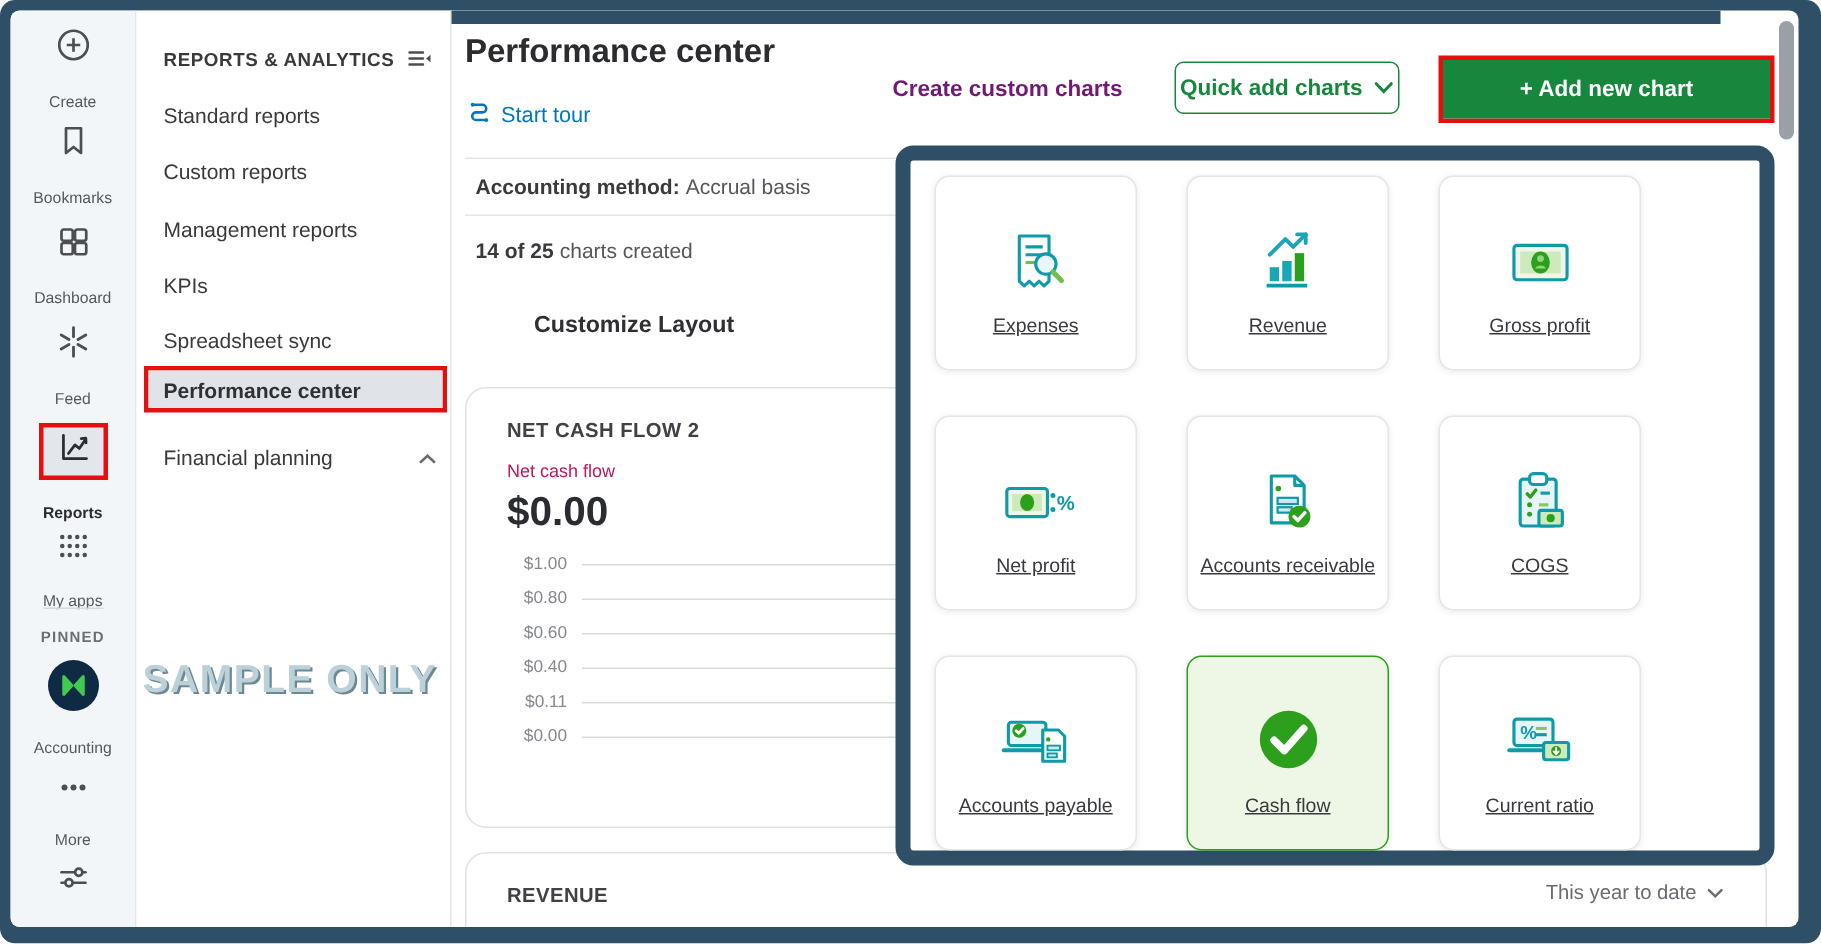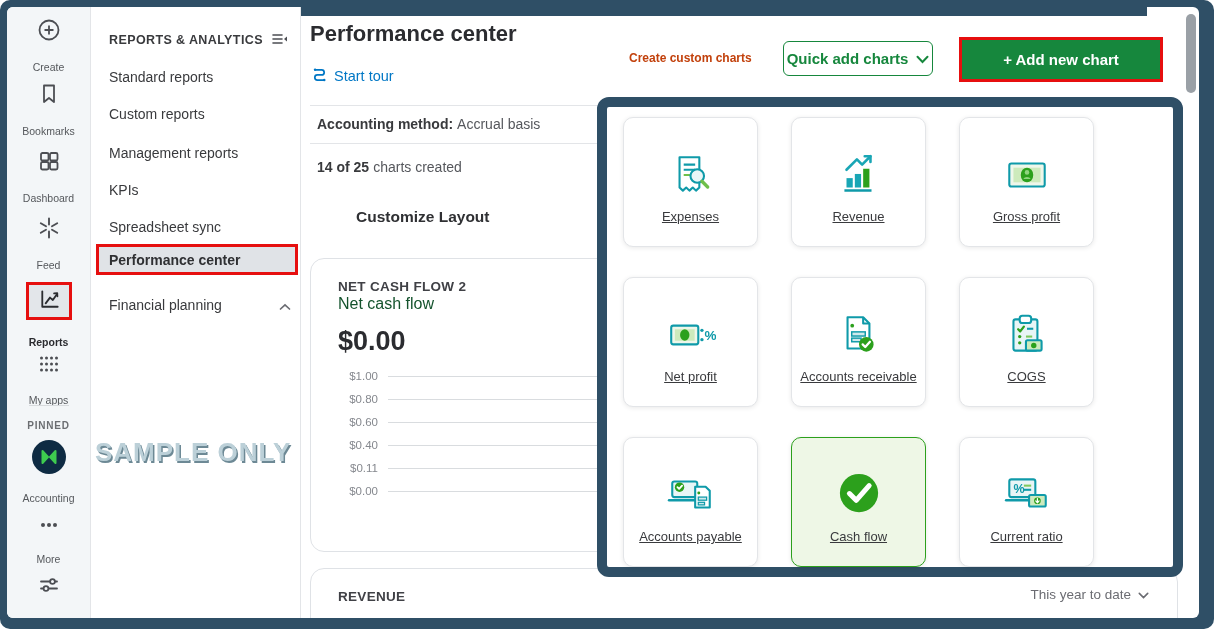--- a/index.html
+++ b/index.html
@@ -26,35 +26,35 @@
   .sb-chevron{position:absolute;left:188px;top:290px;}
 
   
   .watermark{position:absolute;left:88px;top:430px;font-size:26px;font-weight:800;letter-spacing:1px;
     color:#bcd0d8;text-shadow:1.5px 1.5px 0 #6d8995;white-space:nowrap;z-index:2;}
 
   
   .topstrip{position:absolute;left:294px;top:0;width:846px;height:9px;background:#2f4f66;}
   .page-title{position:absolute;left:303px;top:14px;font-size:22px;font-weight:800;color:#2b2c30;}
   .start-tour{position:absolute;left:304px;top:59px;font-size:14.5px;color:#0077c5;cursor:pointer;display:flex;align-items:center;gap:6px;}
-  .green-textlink{position:absolute;left:622px;top:44px;font-size:12px;font-weight:bold;color:#c2410c;cursor:pointer;}
+  .green-textlink{position:absolute;left:588px;top:44px;font-size:15px;font-weight:bold;color:#701a75;cursor:pointer;}
   .btn-outline{position:absolute;left:776px;top:34px;width:150px;height:35px;border:1.5px solid #16873d;border-radius:6px;
     background:#fff;color:#16873d;font-size:15px;font-weight:bold;display:flex;align-items:center;justify-content:center;gap:8px;cursor:pointer;}
-  .red-box-btn{position:absolute;left:952px;top:30px;width:204px;height:45px;border:3px solid #e60f0f;}
+  .red-box-btn{position:absolute;left:952px;top:30px;width:224px;height:45px;border:3px solid #e60f0f;}
   .btn-solid{width:100%;height:100%;background:#16873d;color:#fff;font-size:15px;font-weight:bold;border:none;
     display:flex;align-items:center;justify-content:center;cursor:pointer;}
   .hdivider{position:absolute;left:303px;width:873px;border-top:1px solid #e3e5e8;}
   .meta-line{position:absolute;left:310px;font-size:14px;color:#393a3d;}
   .meta-line b{font-weight:bold;}
   .meta-rest{color:#55575c;margin-left:4px;}
   .customize-layout{position:absolute;left:323px;top:201px;font-size:15.5px;font-weight:bold;color:#2f3033;margin-left:26px;}
 
   .card{position:absolute;left:303px;width:868px;background:#fff;border:1px solid #dfe2e6;border-radius:14px;z-index:1;}
   .card-title{position:absolute;left:27px;top:20px;font-size:13.5px;font-weight:bold;letter-spacing:.3px;color:#404146;}
-  .metric-label{position:absolute;left:27px;top:36px;font-size:16px;color:#14532d;}
+  .metric-label{position:absolute;left:27px;top:48px;font-size:12px;color:#be185d;}
   .metric-value{position:absolute;left:27px;top:67px;font-size:27px;font-weight:800;color:#2b2c30;}
   .axis-row{position:absolute;left:27px;height:14px;display:flex;align-items:center;width:800px;}
   .axis-lab{width:40px;text-align:right;font-size:11.5px;color:#85888e;flex:none;}
   .axis-line{flex:1;border-top:1px solid #d9dcdf;margin-left:10px;}
   .period{position:absolute;right:28px;top:18px;font-size:13.5px;color:#6b6c72;display:flex;align-items:center;gap:7px;cursor:pointer;}
 
   
   .reports-hl{position:absolute;left:19px;top:275px;width:46px;height:38px;border:3px solid #e60f0f;background:#e3e6ea;
     display:flex;align-items:center;justify-content:center;}
 

